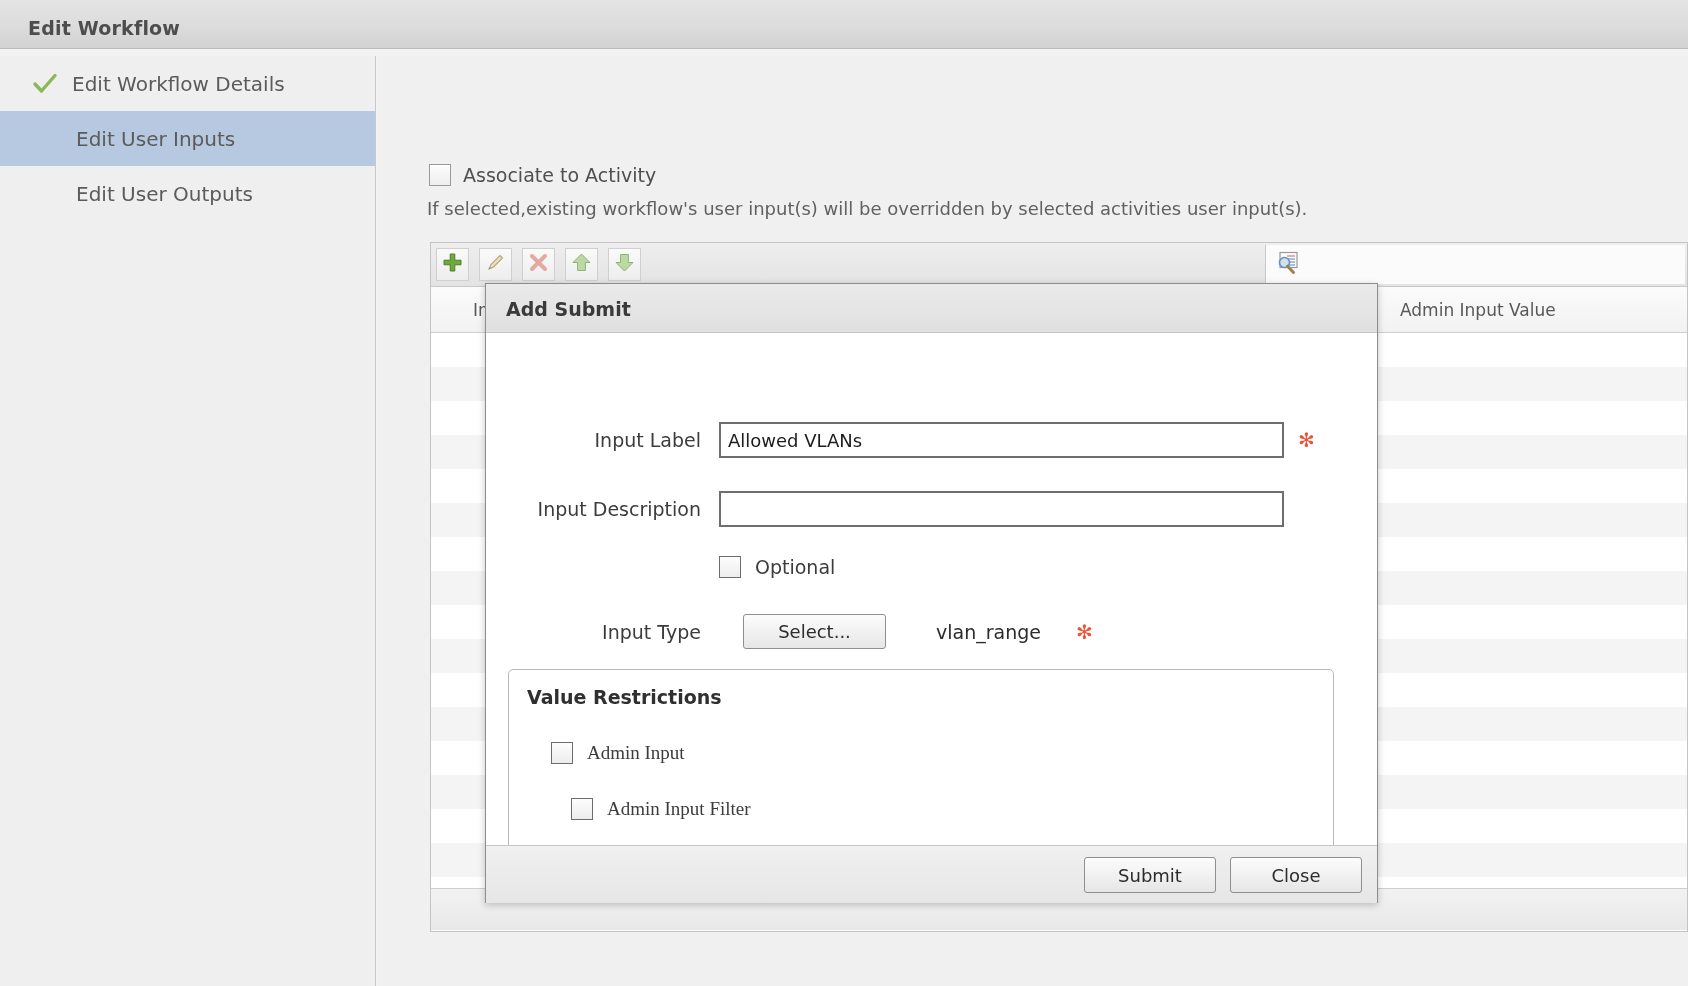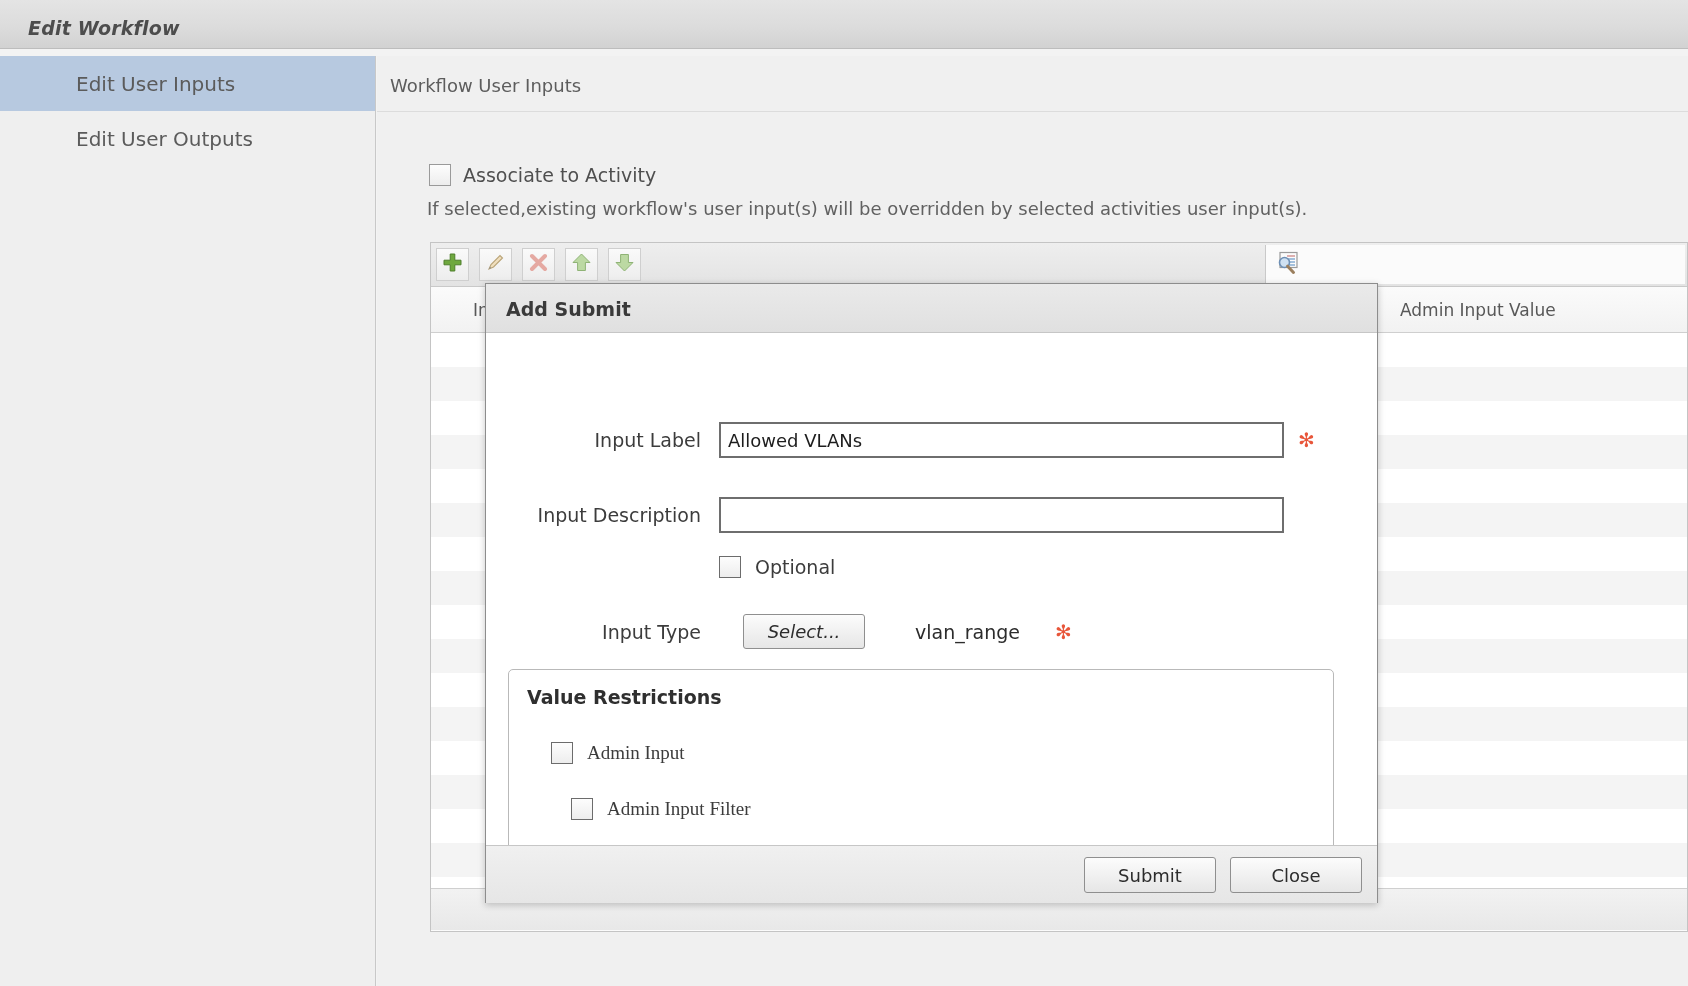--- a/index.html
+++ b/index.html
@@ -15,21 +15,20 @@
     width: 1688px; height: 986px;
     background: #f3f3f3;
   }
 
   
   .titlebar {
     position: absolute; left: 0; top: 0;
     width: 1688px; height: 49px;
     background: linear-gradient(180deg, #e4e4e4 0%, #dcdcdc 55%, #d2d2d2 100%);
     border-bottom: 1px solid #bdbdbd;
-    font-style: italic;
   }
   .titlebar-text {
     position: absolute; left: 28px; top: 17px;
     font-size: 19px; font-weight: bold; color: #4d4d4d;
     letter-spacing: .2px;
   }
 
   
   .sidebar {
     position: absolute; left: 0; top: 56px;
@@ -222,36 +221,41 @@
 <body>
 
 <div class="app">
 
   <div class="titlebar">
     <div class="titlebar-text">Edit Workflow</div>
   </div>
 
   <div class="sidebar">
 
+    <div class="step">
+      <span class="step-check">
+        <svg width="26" height="26" viewBox="0 0 26 26">
+          <path d="M3 13 L9.5 20 L23 4.5" fill="none" stroke="#8cb85a" stroke-width="3.4" stroke-linecap="round" stroke-linejoin="round"></path>
+        </svg>
+      </span>
+      <span class="step-label">Edit Workflow Details</span>
+    </div>
 
     <div class="step active no-check">
       <span class="step-label">Edit User Inputs</span>
     </div>
 
     <div class="step no-check">
       <span class="step-label">Edit User Outputs</span>
     </div>
 
   </div>
 
   <div class="content">
 
-    <div class="content-header">
-      <div class="content-header-text">Workflow User Inputs</div>
-    </div>
 
     <div class="assoc-row">
       <span class="cb"></span>
       <span class="assoc-label">Associate to Activity</span>
     </div>
     <div class="assoc-note">If selected,existing workflow's user input(s) will be overridden by selected activities user input(s).</div>
 
     <div class="grid-panel">
 
       <div class="grid-toolbar">
@@ -348,33 +352,33 @@
     </div>
 
     <div class="modal-body">
 
       <div class="frow" style="left:0px; top:89px; width:853px;">
         <div class="flabel" style="width:215px;">Input Label</div>
         <input class="finput" style="width: 565px; margin-left: 18px;" type="text" value="Allowed VLANs">
         <span class="req" style="margin-left:14px;">✻</span>
       </div>
 
-      <div class="frow" style="left:0px; top:164px; width:853px;">
+      <div class="frow" style="left:0px; top:158px; width:853px;">
         <div class="flabel" style="width:215px;">Input Description</div>
         <input class="finput" style="width: 565px; margin-left: 18px;" type="text" value="">
       </div>
 
       <div class="frow" style="left:233px; top:223px;">
         <span class="cb dark"></span>
         <span style="margin-left:14px; font-size:19px; color:#3c3c3c;">Optional</span>
       </div>
 
       <div class="frow" style="left:0px; top:281px;gap:24px;">
         <div class="flabel" style="width:215px;">Input Type</div>
-        <div class="btn" style="width:122px; height:35px; margin-left:18px;font-style:italic;">Select...</div>
+        <div class="btn" style="width:143px; height:35px; margin-left:18px;">Select...</div>
         <span style="margin-left:26px; font-size:19px; color:#2c2c2c;">vlan_range</span>
         <span class="req" style="margin-left:11px;">✻</span>
       </div>
 
       <div class="fieldset">
         <div class="fieldset-title">Value Restrictions</div>
 
         <div class="fs-row" style="top:72px;">
           <span class="cb dark"></span>
           <span class="lbl">Admin Input</span>

